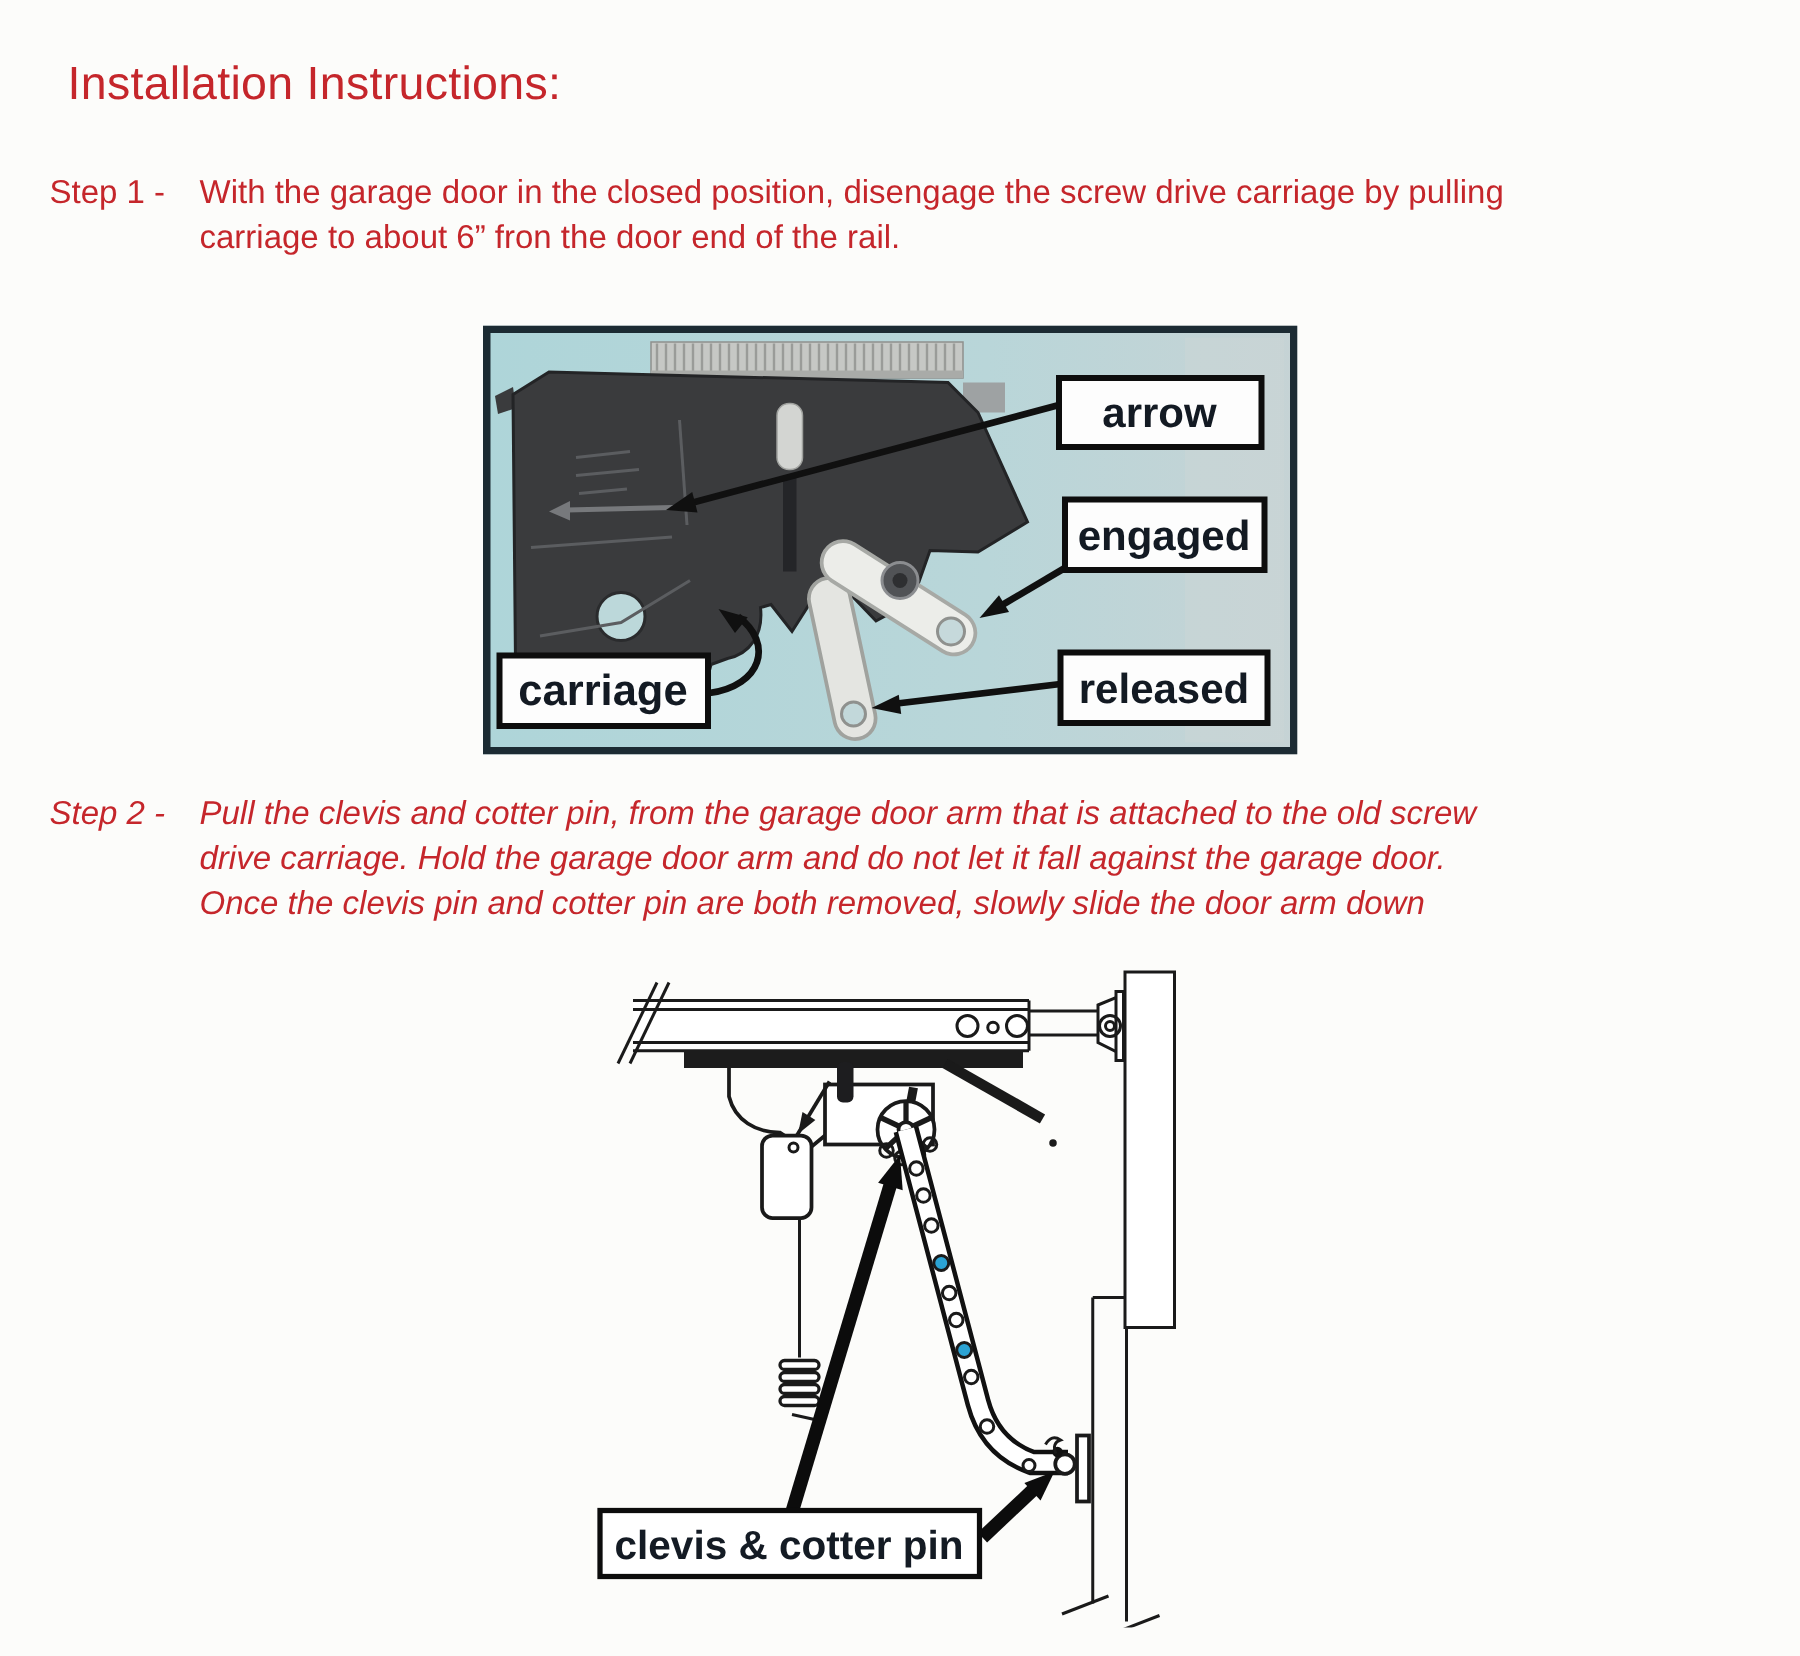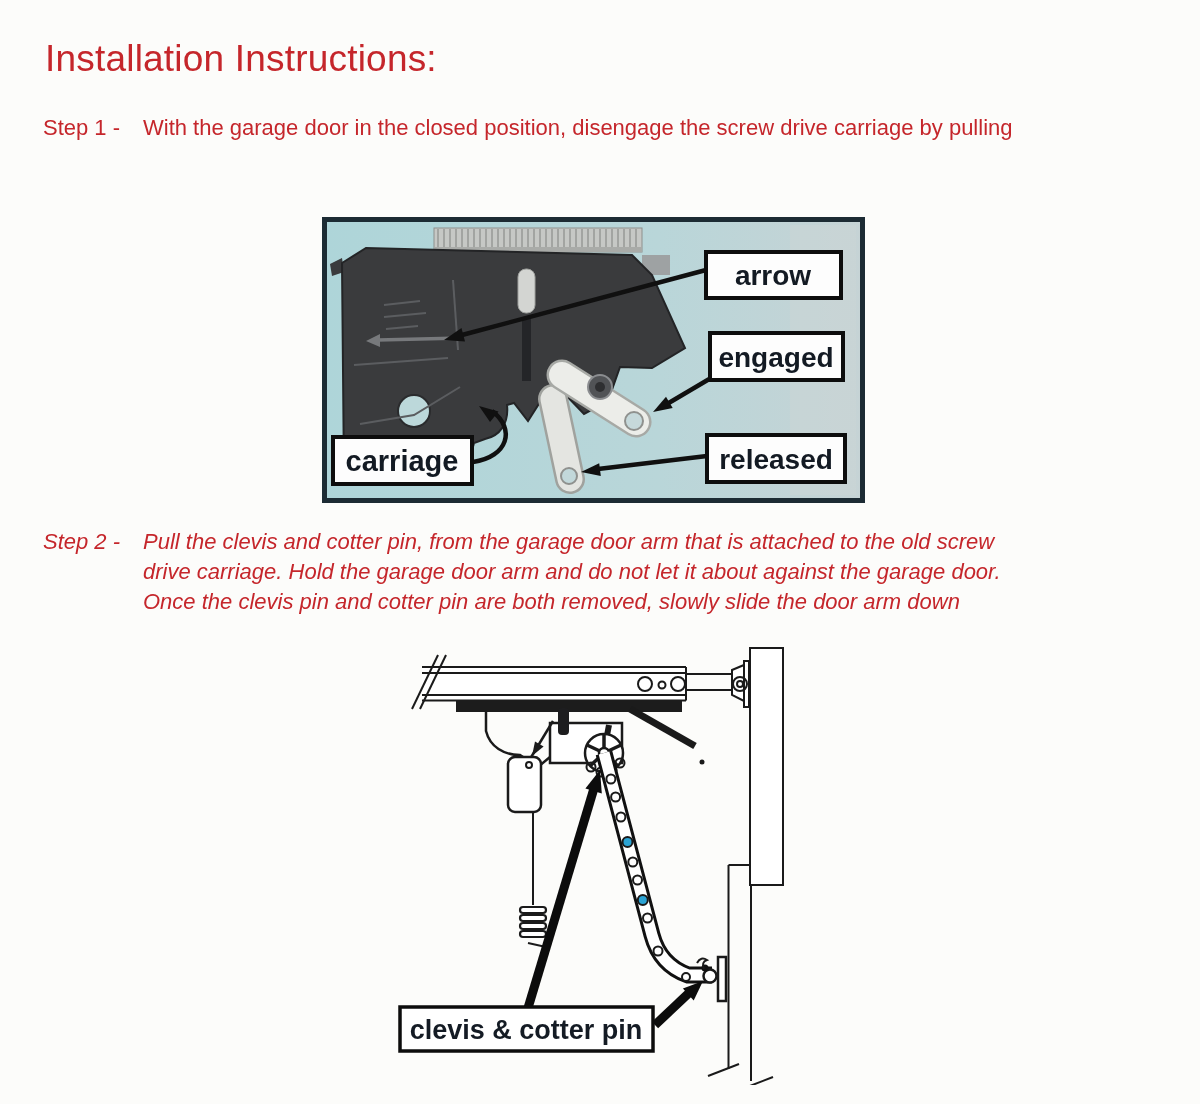--- a/index.html
+++ b/index.html
@@ -5,24 +5,24 @@
   html,body{margin:0;padding:0;}
   body{
     width:1200px;height:1104px;
     background:#fcfcfa;
     font-family:"Liberation Sans", sans-serif;
     position:relative;overflow:hidden;
   }
   .doc{position:absolute;inset:0;}
   .title{
     position:absolute;left:45px;top:38px;margin:0;
-    font-size:37px;font-weight:400;color:#c5262b;letter-spacing:0.2px;
+    font-size:31px;font-weight:400;color:#c5262b;letter-spacing:0.2px;
   }
   .step{
-    position:absolute;left:43px;width:1120px;
+    position:absolute;left:33px;width:1120px;
     font-size:22px;line-height:30px;color:#c5262b;
   }
   .step .line{white-space:nowrap;}
   .step .lbl{display:inline-block;width:100px;}
   .step .ind{padding-left:100px;}
   #step1{top:113px;}
   #step2{top:527px;font-style:italic;}
   .fig{position:absolute;display:block;}
   #fig1{left:322px;top:217px;}
   #fig2{left:390px;top:645px;}
@@ -30,20 +30,21 @@
 </style>
 </head>
 <body>
 
 <div class="doc">
 
   <h1 class="title">Installation Instructions:</h1>
 
   <div class="step" id="step1">
     <div class="line"><span class="lbl">Step 1 -</span><span>With the garage door in the closed position, disengage the screw drive carriage by pulling</span></div>
+    <div class="line ind">carriage to about 6” fron the door end of the rail.</div>
   </div>
 
   <svg id="fig1" class="fig" width="543" height="286" viewBox="0 0 543 286">
     <defs>
       <linearGradient id="bgGrad" x1="0" y1="0" x2="1" y2="0">
         <stop offset="0" stop-color="#aed5d9"></stop>
         <stop offset="0.62" stop-color="#b9d6d9"></stop>
         <stop offset="1" stop-color="#c6d3d5"></stop>
       </linearGradient>
     </defs>
@@ -160,21 +161,21 @@
     <g>
       <rect x="11" y="220" width="139" height="47" fill="#fdfdfd" stroke="#0d0d0d" stroke-width="4"></rect>
       <text class="boxtext" x="80" y="244" font-size="29" fill="#131a23" text-anchor="middle" dominant-baseline="central">carriage</text>
     </g>
 
     <rect x="2.5" y="2.5" width="538" height="281" fill="none" stroke="#1c2b33" stroke-width="5"></rect>
   </svg>
 
   <div class="step" id="step2">
     <div class="line"><span class="lbl">Step 2 -</span><span>Pull the clevis and cotter pin, from the garage door arm that is attached to the old screw</span></div>
-    <div class="line ind">drive carriage. Hold the garage door arm and do not let it about against the garage door.</div>
+    <div class="line ind">drive carriage. Hold the garage door arm and do not let it fall against the garage door.</div>
     <div class="line ind">Once the clevis pin and cotter pin are both removed, slowly slide the door arm down</div>
   </div>
 
   <svg id="fig2" class="fig" width="420" height="440" viewBox="0 0 420 440">
     <g stroke="#1a1a1a" fill="none" stroke-width="2">
 
       <g>
         <rect x="32" y="22" width="264" height="34" fill="#ffffff" stroke="none"></rect>
         <line x1="32" y1="22" x2="296" y2="22"></line>
         <line x1="32" y1="28" x2="296" y2="28"></line>

